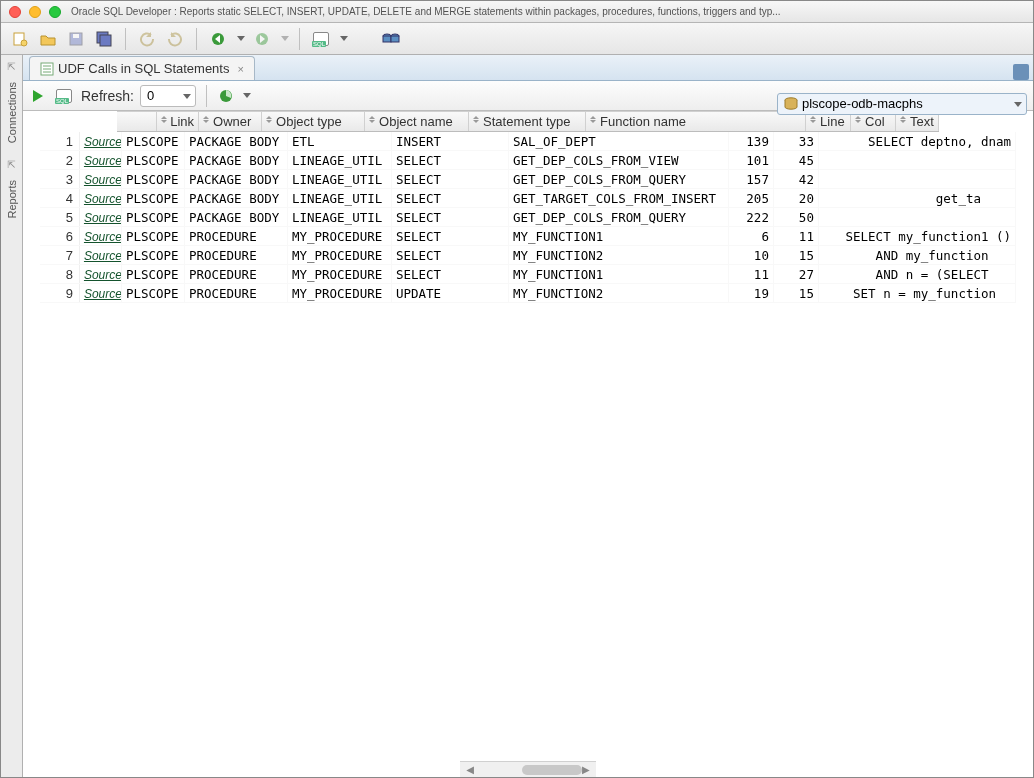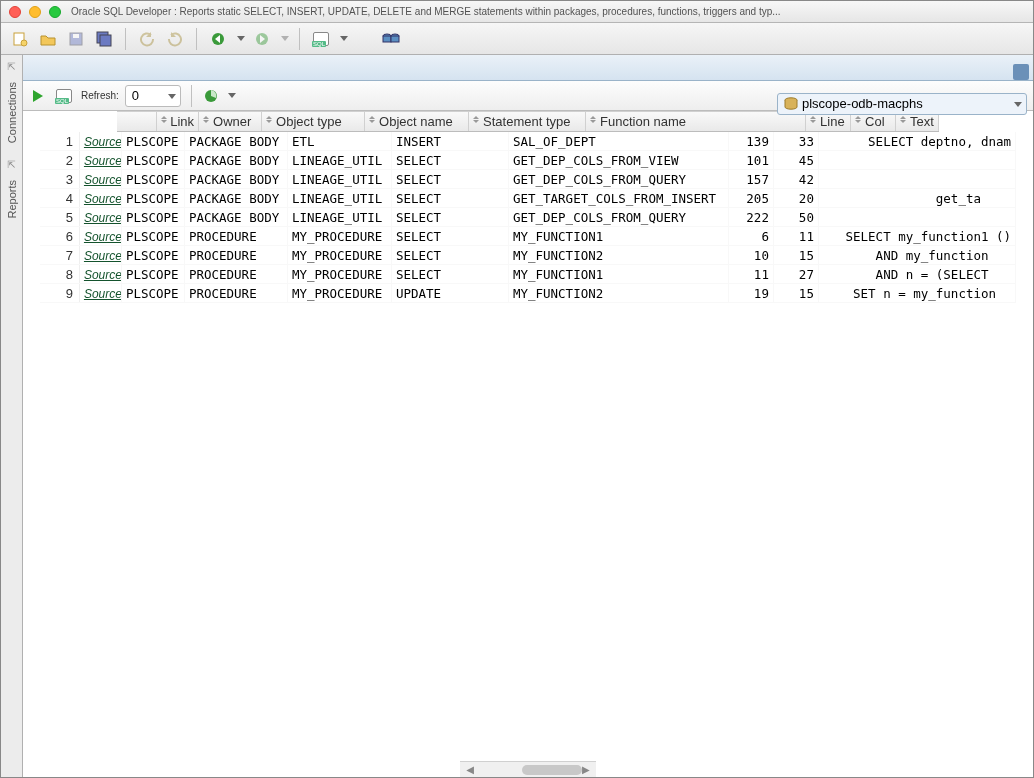--- a/index.html
+++ b/index.html
@@ -19,21 +19,21 @@
   .sidepanels { width: 22px; background: #ececec; border-right: 1px solid #b0b0b0; display: flex; flex-direction: column; align-items: center; padding-top: 6px; gap: 4px; }
   .sidetab { writing-mode: vertical-rl; transform: rotate(180deg); font-size: 11px; color: #555; padding: 6px 2px; cursor: pointer; }
   .content { flex: 1; display: flex; flex-direction: column; min-width: 0; background: #fff; }
   .tabrow { height: 26px; background: linear-gradient(#eaf1f8,#d5e3f0); border-bottom: 1px solid #9ab3c9; display: flex; align-items: flex-end; padding-left: 6px; }
   .tab { height: 24px; background: #f4f4f4; border: 1px solid #a7b8c7; border-bottom: none; border-radius: 4px 4px 0 0; padding: 0 10px; display: flex; align-items: center; gap: 4px; font-size: 13px; color: #333; }
   .tab .x { color: #888; font-size: 11px; margin-left: 4px; }
   .minitab { margin-left: auto; margin-right: 4px; width:16px; height:16px; background:#6b90b8; border-radius:2px; }
   .runbar { height: 30px; background: linear-gradient(#fdfdfd,#eeeeee); border-bottom: 1px solid #bcbcbc; display: flex; align-items: center; padding: 0 6px; gap: 6px; }
   .runbtn { width: 18px; height: 18px; display:flex; align-items:center; justify-content:center; }
   .play { width:0; height:0; border-left:10px solid #2ea52e; border-top:6px solid transparent; border-bottom:6px solid transparent; }
-  .refresh-label { font-size:10px; color:#333; }
+  .refresh-label { font-size:14px; color:#333; }
   .dd { height: 22px; border:1px solid #bbb; border-radius:3px; background:#fff; padding:0 16px 0 6px; display:flex; align-items:center; font-size:13px; position:relative; }
   .dd::after { content:""; position:absolute; right:4px; top:50%; transform:translateY(-2px); border-left:4px solid transparent; border-right:4px solid transparent; border-top:5px solid #666; }
   .dbselector { margin-left:auto; width: 250px; height: 22px; border:1px solid #9ab3c9; border-radius:3px; background:#edf3fa; display:flex; align-items:center; padding:0 18px 0 6px; gap:4px; font-size:13px; position:relative;margin-top:16px; }
   .dbselector::after { content:""; position:absolute; right:4px; top:50%; transform:translateY(-2px); border-left:4px solid transparent; border-right:4px solid transparent; border-top:5px solid #666; }
   .gridwrap { flex:1; display:flex; flex-direction:column; min-height:0; background:#fff; border: 0; align-items: center; }
   .gridhdr { height:21px; display:flex; background:linear-gradient(#f9f9f9,#e9e9e9); border-top:1px solid #d0d0d0; border-bottom:1px solid #bcbcbc; }
   .gh-num { width: 40px; border-right:1px solid #d0d0d0; }
   .gh { border-right:1px solid #d0d0d0; display:flex; align-items:center; padding:0 4px; font-size:13px; color:#333; }
   .gh .sort { width:8px; height:12px; margin-right:2px; display:inline-block; }
   .sort::before { content:""; display:block; width:0; height:0; border-left:3px solid transparent; border-right:3px solid transparent; border-bottom:3px solid #999; margin-bottom:1px;}
@@ -147,20 +147,30 @@
   <div class="mainarea">
     <div class="sidepanels">
       <div style="font-size:10px;color:#888;">⇱</div>
       <div class="sidetab">Connections</div>
       <div style="font-size:10px;color:#888;margin-top:6px;">⇱</div>
       <div class="sidetab">Reports</div>
     </div>
 
     <div class="content">
       <div class="tabrow">
+        <div class="tab">
+          <svg width="14" height="14">
+              <rect x="1" y="1" width="12" height="12" fill="#fff" stroke="#7a7"></rect>
+              <line x1="3" y1="4" x2="11" y2="4" stroke="#7a7"></line>
+              <line x1="3" y1="7" x2="11" y2="7" stroke="#7a7"></line>
+              <line x1="3" y1="10" x2="11" y2="10" stroke="#7a7"></line>
+            </svg>
+          <span>UDF Calls in SQL Statements</span>
+          <span class="x">×</span>
+        </div>
         <div class="minitab"></div>
       </div>
 
       <div class="runbar">
         <div class="runbtn">
             <div class="play"></div>
           </div>
         <div class="tbtn">
             <div class="icon-sql"></div>
           </div>

